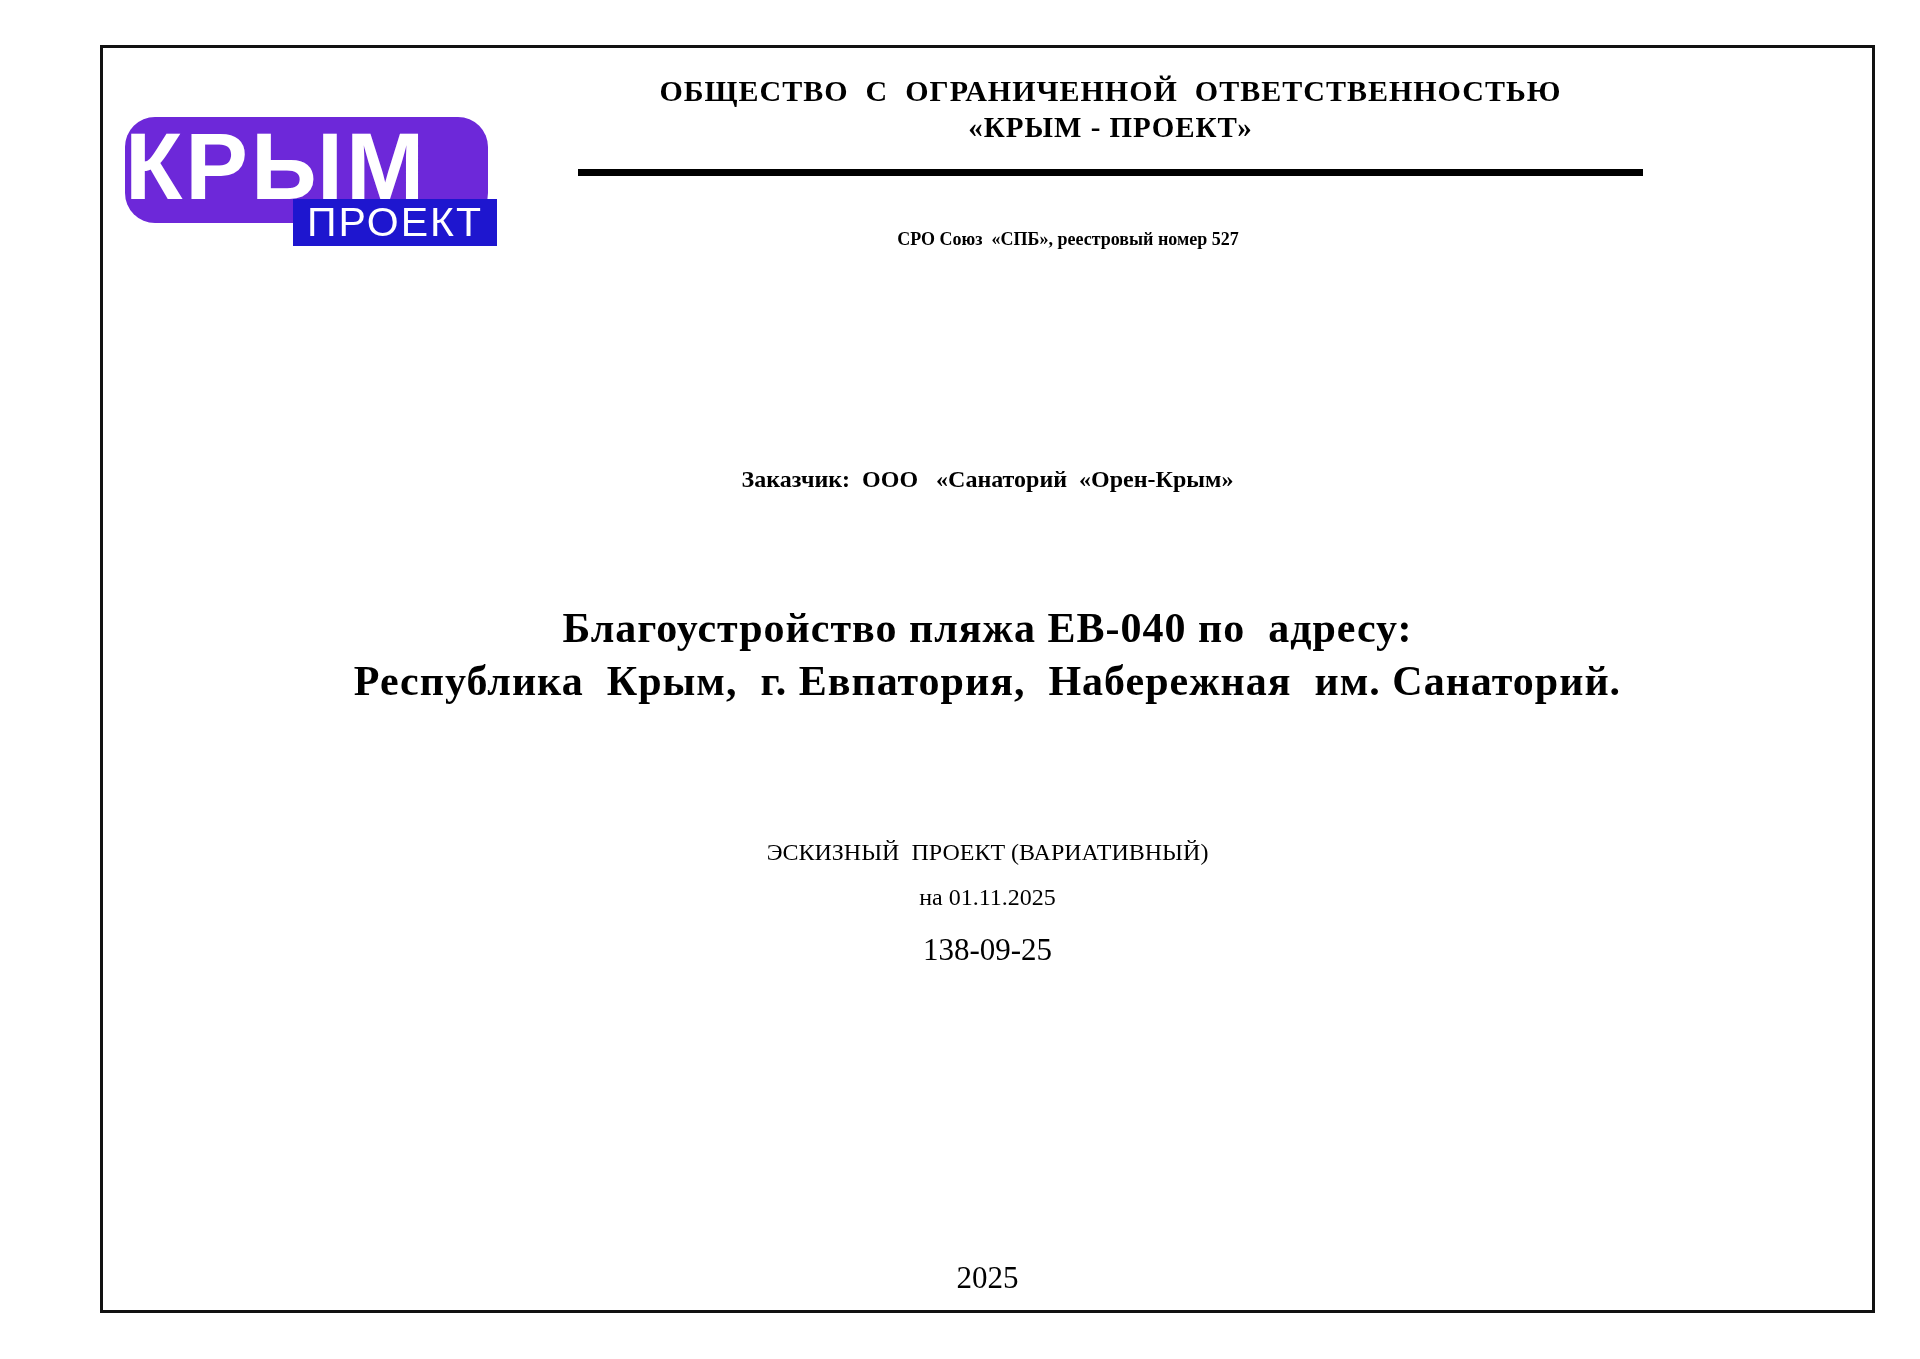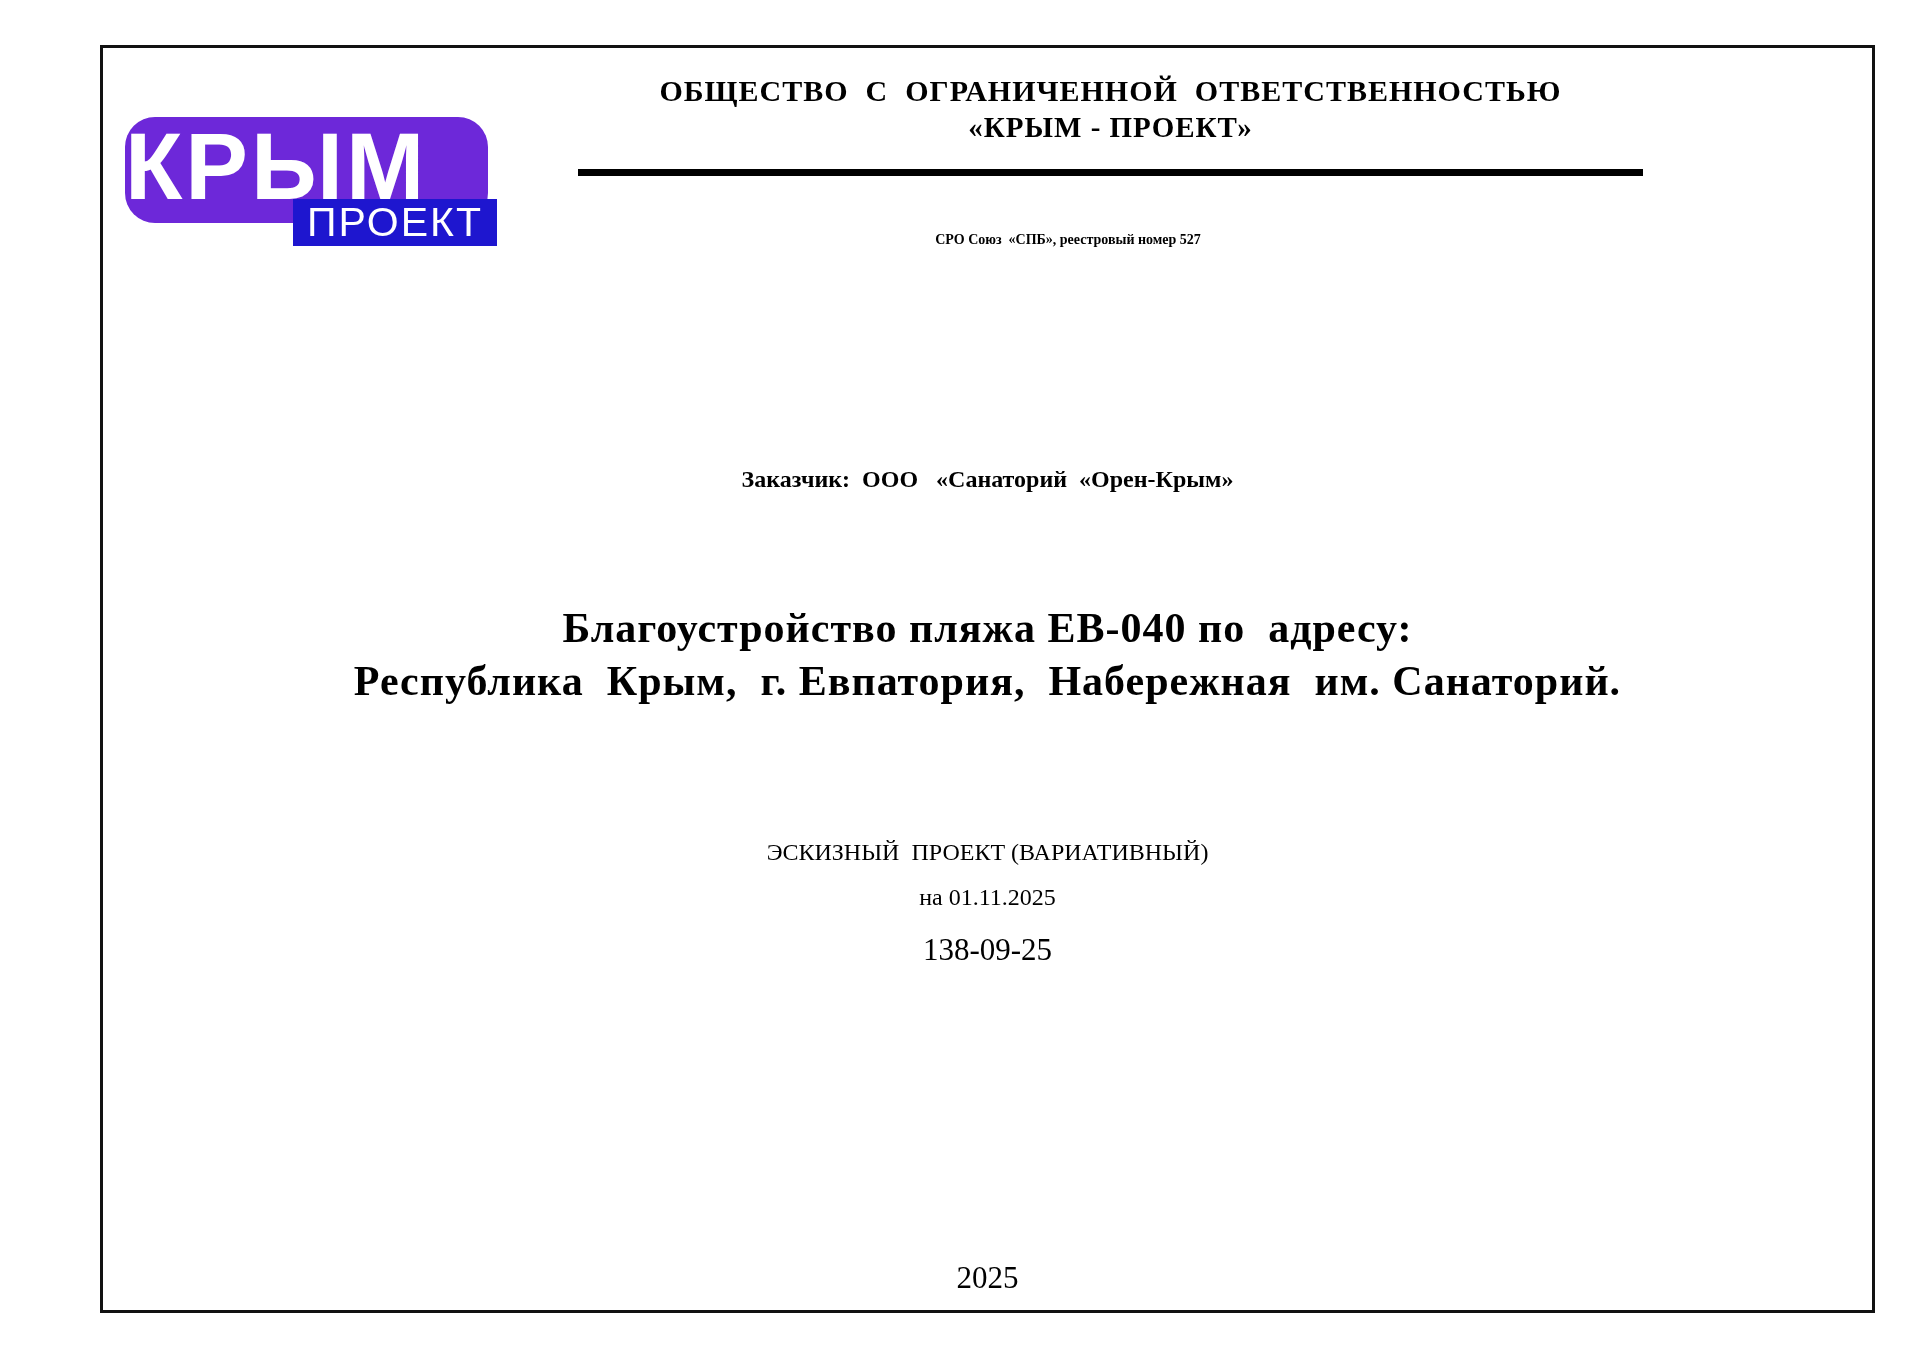--- a/index.html
+++ b/index.html
@@ -72,21 +72,21 @@
     left: 578px; top: 169px;
     width: 1065px; height: 7px;
     background: #000000;
   }
   .sro {
     position: absolute;
     left: 578px; top: 224px;
     width: 980px;
     text-align: center;
     font-weight: bold;
-    font-size: 14px;
+    font-size: 18px;
     line-height: 31px;
   }
 
   
   .centered-band {
     position: absolute;
     left: 103px;
     width: 1769px;
     text-align: center;
   }

